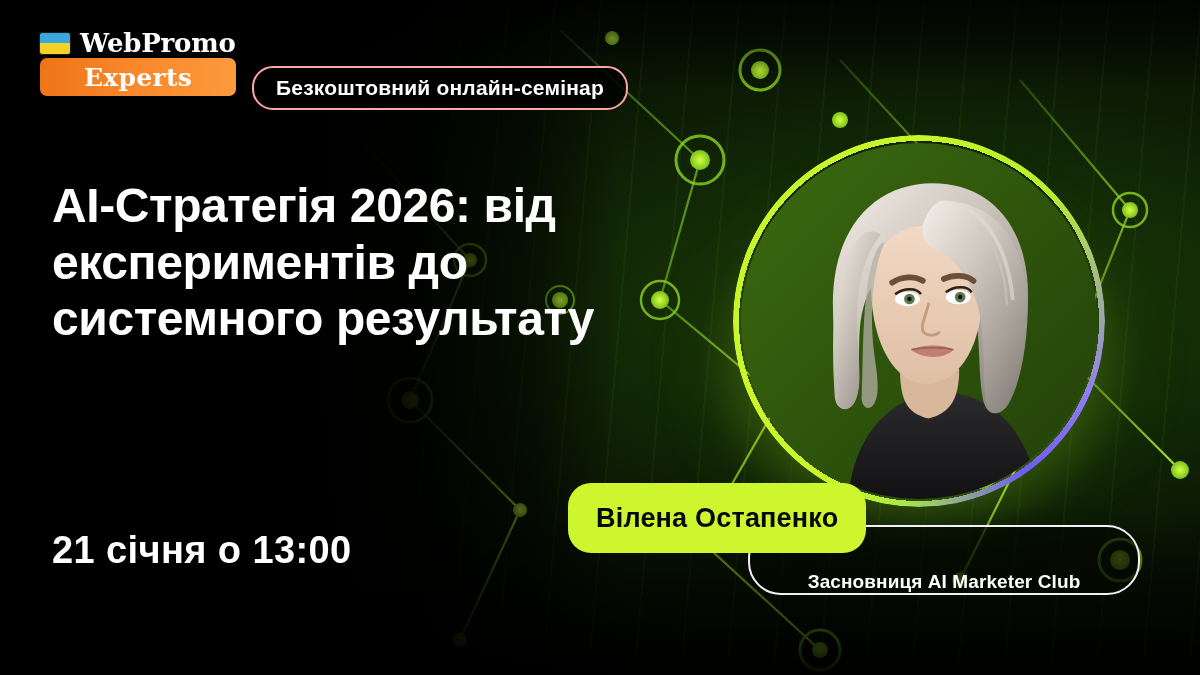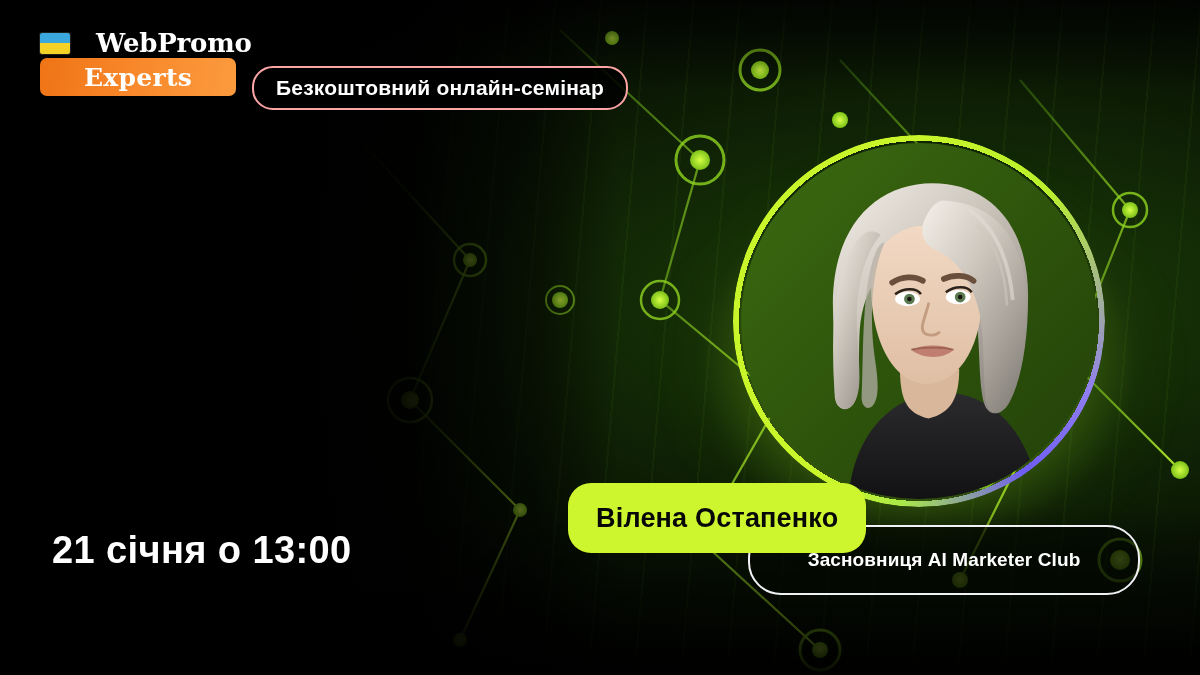--- a/index.html
+++ b/index.html
@@ -21,21 +21,21 @@
   .bg-fadetop{position:absolute;left:0;top:0;width:100%;height:90px;
       background:linear-gradient(180deg,rgba(0,0,0,.75) 0%,rgba(0,0,0,0) 100%);}
 
   
   .glow{position:absolute;left:650px;top:120px;width:560px;height:470px;pointer-events:none;
       background:radial-gradient(closest-side at 48% 52%, rgba(200,250,50,.92) 0%, rgba(176,232,38,.62) 38%, rgba(120,180,25,.26) 62%, rgba(60,100,10,.05) 82%, rgba(0,0,0,0) 100%);
       filter:blur(6px);}
 
   
   .logo{position:absolute;left:40px;top:28px;width:186px;}
-  .logo-row{display:flex;align-items:center;gap:26px;height:30px;}
+  .logo-row{display:flex;align-items:center;gap:10px;height:30px;}
   .flag{width:30px;height:21px;border-radius:2px;overflow:hidden;flex:none;
         box-shadow:0 0 0 1px rgba(255,255,255,.12);}
   .flag .b{height:50%;background:#3aa7dd;}
   .flag .y{height:50%;background:#f3d225;}
   .logo-word{color:#fff;font-family:"DejaVu Serif",serif;font-weight:700;font-size:26px;letter-spacing:-.2px;line-height:1;}
   .experts{width:196px;height:38px;border-radius:7px;
       background:linear-gradient(100deg,#ef7415 0%,#f8882b 48%,#fb9b3e 100%);
       display:flex;align-items:center;justify-content:center;}
   .experts span{color:#fff;font-family:"DejaVu Serif",serif;font-weight:700;font-size:25px;letter-spacing:.3px;}
 
@@ -62,21 +62,21 @@
   .photo svg{display:block;width:100%;height:100%;}
 
   
   .pill-name{position:absolute;left:568px;top:483px;height:46px;padding:12px 28px;
       display:flex;align-items:center;border-radius:23px;background:#cdf62e;z-index:6;}
   .pill-name span{color:#070707;font-size:27px;font-weight:700;letter-spacing:.2px;white-space:nowrap;}
 
   
   .role-box{position:absolute;left:748px;top:525px;width:388px;height:66px;z-index:5;
       border:2px solid #f2f2f6;border-radius:33px;background:rgba(3,8,2,.66);
-      display:flex;flex-direction:column;align-items:center;justify-content:center;gap:2px;}
+      display:flex;flex-direction:row;align-items:flex-end;justify-content:center;gap:2px;}
   .role-box .line{color:#fff;font-size:19px;font-weight:700;letter-spacing:.1px;white-space:nowrap;line-height:1.15;}
 </style>
 </head>
 <body>
 
 <div class="stage">
 
   <div class="bg-base"></div>
   <div class="bg-vert"></div>
 
@@ -170,20 +170,21 @@
     </div>
     <div class="experts">
       <span>Experts</span>
     </div>
   </div>
 
   <div class="pill-seminar">
     <span>Безкоштовний онлайн-семінар</span>
   </div>
 
+  <div class="title">AI-Стратегія 2026: від експериментів до системного результату</div>
 
   <div class="date">21 січня о 13:00</div>
 
   <div class="portrait-wrap">
     <div class="photo">
       <svg viewBox="0 0 372 372">
         <defs>
           <linearGradient id="bgp" x1="0" y1="0" x2="1" y2="1">
             <stop offset="0" stop-color="#3c6b10"></stop>
               <stop offset="55" stop-color="#213f08"></stop>

